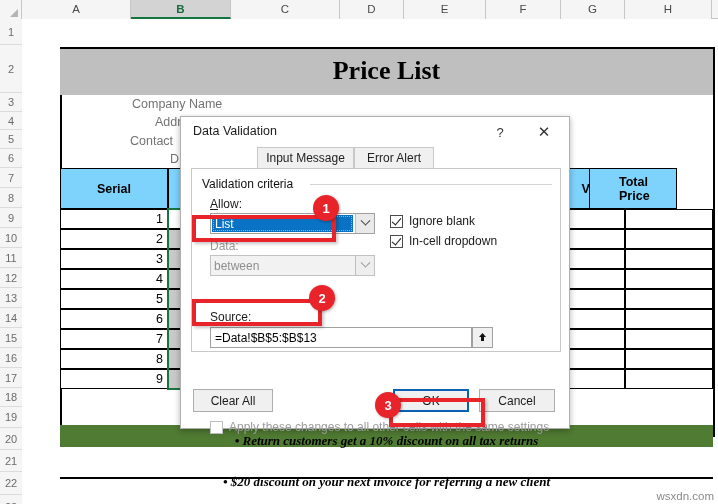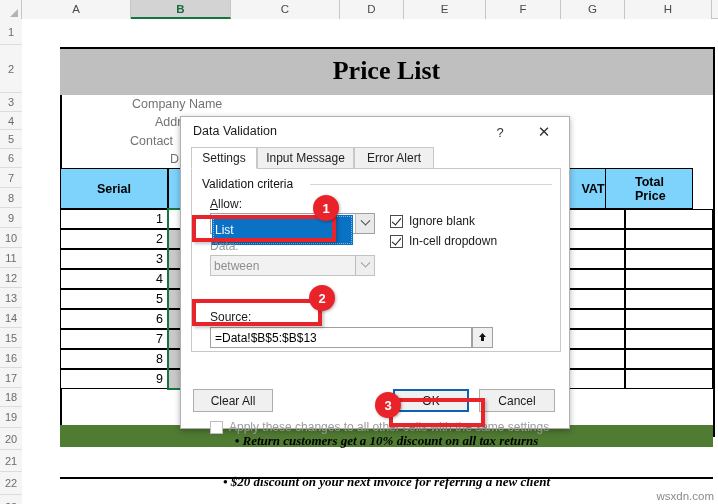--- a/index.html
+++ b/index.html
@@ -208,21 +208,21 @@
   .combo-input {
     position: absolute; left: 0; top: 0; right: 20px; bottom: 0;
     display:flex; align-items:center;
     font-size: 12px; color: #000; padding-left: 3px;
   }
   .combo-input.selected-text {
     background: #0a72c4; color: #ffffff;
     outline: 1px dotted #7fb8e4;
     outline-offset: -2px;
     margin: 1px;
-    height: 30px;
+    height: 17px;
   }
   .combo-arrow {
     position: absolute; right: 0; top: 0; width: 19px; height: 19px;
     background: #e9e9e9; border-left: 1px solid #bdbdbd;
     display:flex; align-items:center; justify-content:center;
   }
   .chev {
     width: 7px; height: 7px;
     border-right: 1.5px solid #444; border-bottom: 1.5px solid #444;
     transform: rotate(45deg) translate(-2px,-2px);
@@ -352,21 +352,21 @@
     <div class="info-value" style="left:420px; top:96px; width:150px;">Ottawa, Ontario</div>
 
     <div class="info-label" style="left:108px; top:115px;">Contact</div>
     <div class="info-value" style="left:520px; top:115px; width:40px;">9</div>
 
     <div class="info-label" style="left:148px; top:133px;">D</div>
 
     <div class="thead-cell" style="left:38px;  top:149px; width:108px; height:41px;">Serial</div>
     <div class="thead-cell" style="left:146px; top:149px; width:100px; height:41px;">Product</div>
     <div class="thead-cell" style="left:539px; top:149px; width:64px;  height:41px;">VAT</div>
-    <div class="thead-cell" style="left:583px; top:149px; width:88px;  height:41px;padding-left:29px;">Total Price</div>
+    <div class="thead-cell" style="left:567px; top:149px; width:88px;  height:41px;padding-left:29px;">Total Price</div>
 
     <div class="tbody-cell num" style="left:38px; top:190px; width:108px; height:20px;">1</div>
     <div class="tbody-cell num" style="left:38px; top:210px; width:108px; height:20px;">2</div>
     <div class="tbody-cell num" style="left:38px; top:230px; width:108px; height:20px;">3</div>
     <div class="tbody-cell num" style="left:38px; top:250px; width:108px; height:20px;">4</div>
     <div class="tbody-cell num" style="left:38px; top:270px; width:108px; height:20px;">5</div>
     <div class="tbody-cell num" style="left:38px; top:290px; width:108px; height:20px;">6</div>
     <div class="tbody-cell num" style="left:38px; top:310px; width:108px; height:20px;">7</div>
     <div class="tbody-cell num" style="left:38px; top:330px; width:108px; height:20px;">8</div>
     <div class="tbody-cell num" style="left:38px; top:350px; width:108px; height:20px;">9</div>
@@ -413,21 +413,20 @@
 
   <div class="dialog">
 
     <div class="dlg-titlebar">
       <div class="dlg-title">Data Validation</div>
       <div class="dlg-help">?</div>
       <div class="dlg-close">✕</div>
     </div>
 
     <div class="tabstrip">
-      <div class="tab active" style="left:0px;   width:66px;">Settings</div>
       <div class="tab" style="left:163px; width:80px;">Error Alert</div>
       <div class="tab" style="left:66px;  width:97px;">Input Message</div>
     </div>
 
     <div class="tabpanel">
 
       <div class="group-title">Validation criteria</div>
       <div class="group-rule"></div>
 
       <div class="fld-label" style="left:18px; top:28px;">

